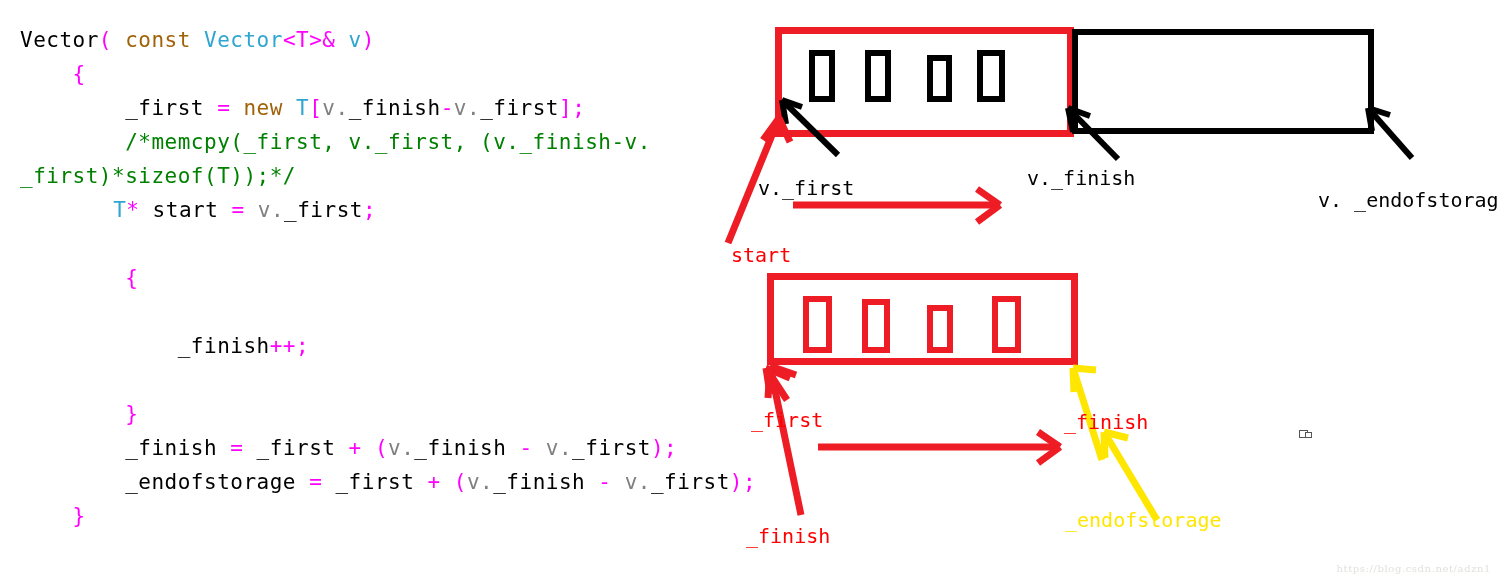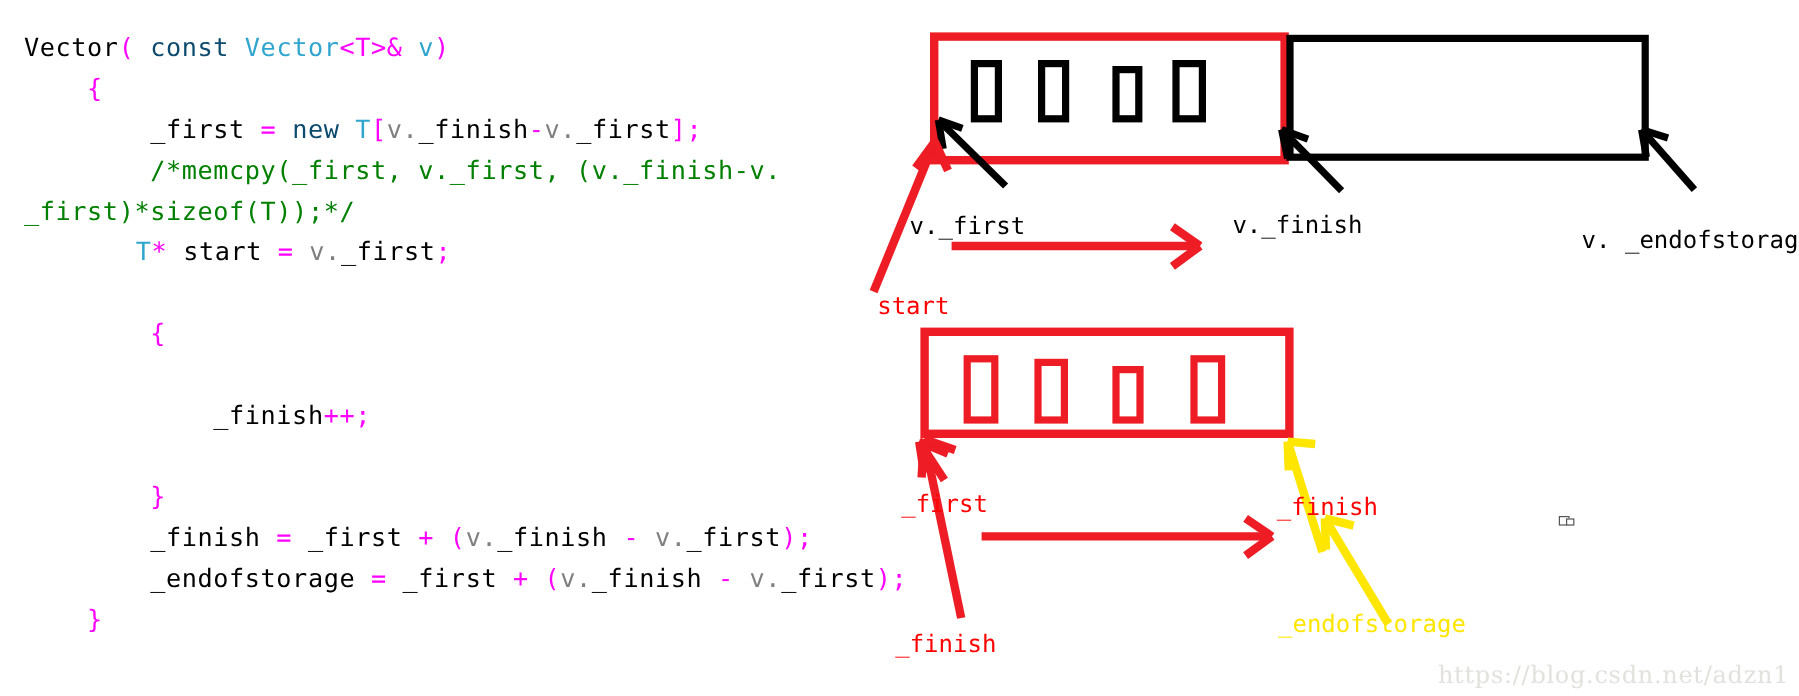--- a/index.html
+++ b/index.html
@@ -28,21 +28,21 @@
   }
   .code-line {
     position: absolute;
     white-space: pre;
     font-family: "DejaVu Sans Mono", monospace;
     font-size: 21px;
     letter-spacing: 0.5px;
     line-height: 1;
   }
   .tk-plain   { color: #000000; }
-  .tk-key     { color: #0c4a6e; }
+  .tk-key     { color: #a16207; }
   .tk-type    { color: #2fa5d0; }
   .tk-punct   { color: #ff00ff; }
   .tk-comment { color: #008000; }
   .tk-member  { color: #808080; }
 
   
   #diagram {
     position: absolute;
     left: 0;
     top: 0;
@@ -70,21 +70,21 @@
   .box-black { border: 6px solid #000000; }
   .cell-black { border: 6px solid #000000; }
   .cell-red   { border: 6px solid #ee1c25; }
 
   
   #watermark {
     position: absolute;
     right: 8px;
     bottom: 6px;
     font-family: "DejaVu Serif", serif;
-    font-size: 20px;
+    font-size: 10px;
     color: #e3e1dd;
     white-space: pre;
     letter-spacing: 0.6px;
   }
   #cursor-artifact {
     position: absolute;
     left: 1299px;
     top: 429px;
     width: 13px;
     height: 10px;
@@ -163,21 +163,21 @@
       </g>
 
       <g>
         <line x1="793" y1="205" x2="1000" y2="205" stroke="#ee1c25" stroke-width="7"></line>
         <line x1="1000" y1="205" x2="977" y2="189" stroke="#ee1c25" stroke-width="7"></line>
         <line x1="1000" y1="205" x2="977" y2="222" stroke="#ee1c25" stroke-width="7"></line>
       </g>
     </svg>
 
     <div class="dlabel lab-black" style="left:758px; top:158px;">v._first</div>
-    <div class="dlabel lab-black" style="left:1027px; top:157px;">v._finish</div>
+    <div class="dlabel lab-black" style="left:1027px; top:148px;">v._finish</div>
     <div class="dlabel lab-black" style="left:1318px; top:170px;">v. _endofstorage</div>
     <div class="dlabel lab-red" style="left:731px; top:245px;">start</div>
 
     <div class="box box-red" style="left:767px; top:273px; width:311px; height:92px;"></div>
 
     <div class="box cell-red" style="left:803px; top:296px; width:29px; height:57px;"></div>
     <div class="box cell-red" style="left:862px; top:299px; width:28px; height:54px;"></div>
     <div class="box cell-red" style="left:927px; top:305px; width:26px; height:48px;"></div>
     <div class="box cell-red" style="left:992px; top:296px; width:29px; height:57px;"></div>
 

